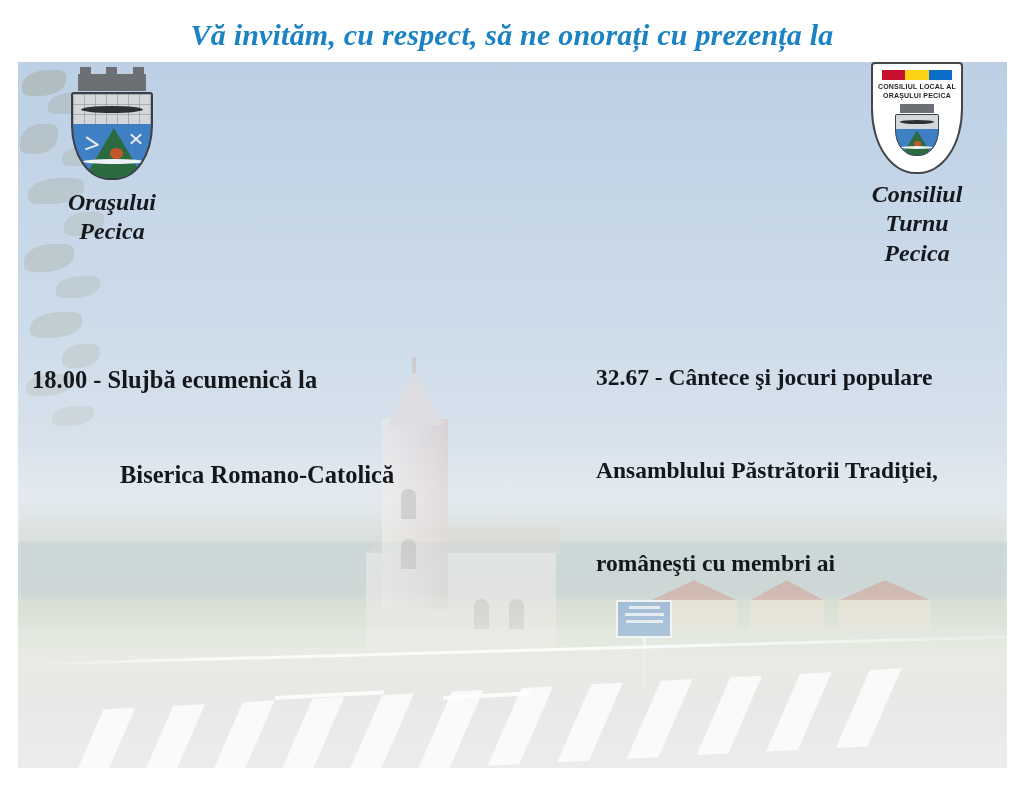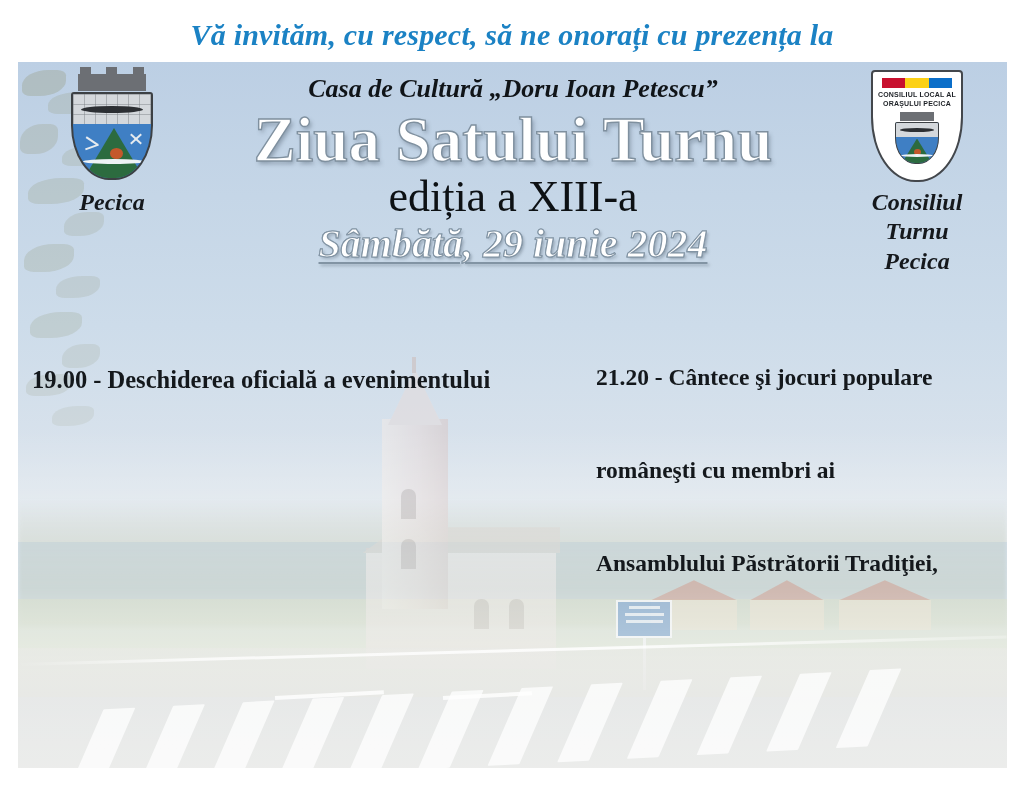--- a/index.html
+++ b/index.html
@@ -247,21 +247,21 @@
     pointer-events: none;
   }
 
   
   .emblem-block {
     position: absolute;
     text-align: center;
     width: 160px;
   }
   .emblem-left  { left: 14px;  top: 12px; }
-  .emblem-right { right: 10px; top: 8px; }
+  .emblem-right { right: 10px; top: 0; }
   .emblem-caption {
     font-family: "Liberation Serif", serif;
     font-style: italic;
     font-weight: bold;
     font-size: 24px;
     line-height: 1.22;
     color: #15181c;
     margin-top: 6px;
   }
 
@@ -601,20 +601,21 @@
         <div class="mount"></div>
         <div class="sun"></div>
         <div class="wave"></div>
         <div class="tool" style="left:12px; top:46px; transform:rotate(34deg);"></div>
         <div class="tool" style="left:12px; top:52px; transform:rotate(-20deg);"></div>
         <div class="tool" style="right:8px; top:44px; transform:rotate(42deg);"></div>
         <div class="tool" style="right:8px; top:44px; transform:rotate(-42deg);"></div>
       </div>
     </div>
     <div class="emblem-caption">
+      <div>Oraşului</div>
       <div>Pecica</div>
     </div>
   </div>
 
   <div class="emblem-block emblem-right">
     <div class="council">
       <div class="plate">
         <div class="tricolor">
           <span style="background:#c8102e;"></span>
           <span style="background:#fcd116;"></span>
@@ -636,49 +637,44 @@
         </div>
       </div>
     </div>
     <div class="emblem-caption">
       <div>Consiliul</div>
       <div>Turnu</div>
       <div>Pecica</div>
     </div>
   </div>
 
-  <div class="title-block">
-    <div class="venue">Casa de Cultură „Doru Ioan Petescu”</div>
-    <div class="main-title">Ziua Satului Turnu</div>
-    <div class="edition">ediția a XIII-a</div>
-    <div class="date-line">Sâmbătă, 29 iunie 2024</div>
-  </div>
 
   <div class="programme">
 
     <div class="col col-left">
 
-
       <div class="entry">
-        <span class="ind">19.00 - Deschiderea oficială a evenimentului</span>
+        <span class="ind">18.00 - Slujbă ecumenică la</span>
+        <span class="ind ind-pad">Biserica Romano-Catolică</span>
       </div>
+
 
       <div class="entry">
         
         
       </div>
 
     </div>
 
     <div class="col col-right">
 
       <div class="entry">
-        <span class="ind">21.20 - Cântece şi jocuri populare</span>
+        <span class="ind">32.67 - Cântece şi jocuri populare</span>
+        <span class="ind">Ansamblului Păstrătorii Tradiţiei,</span>
         <span class="ind">româneşti cu membri ai</span>
-        <span class="ind">Ansamblului Păstrătorii Tradiţiei,</span>
       </div>
 
       <div class="entry">
         
         
       </div>
 
     </div>
 
   </div>

